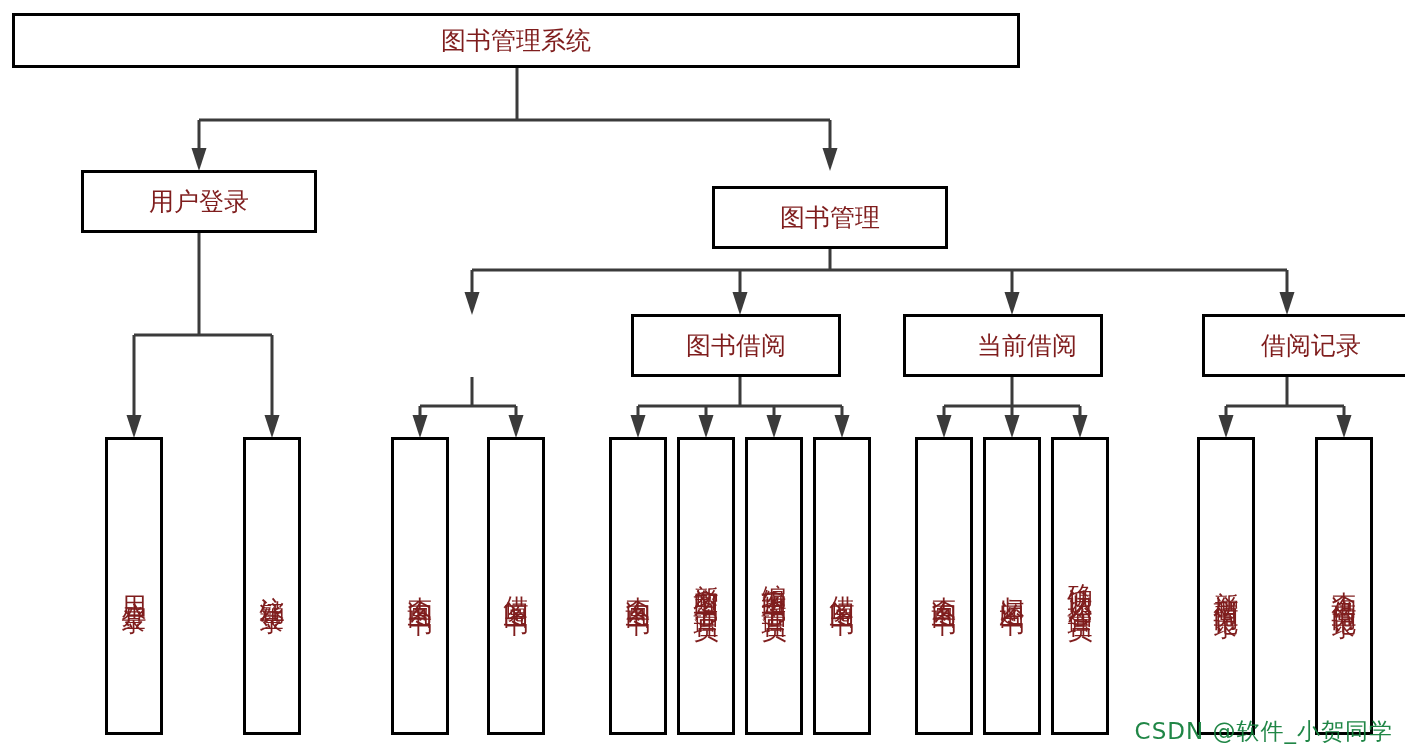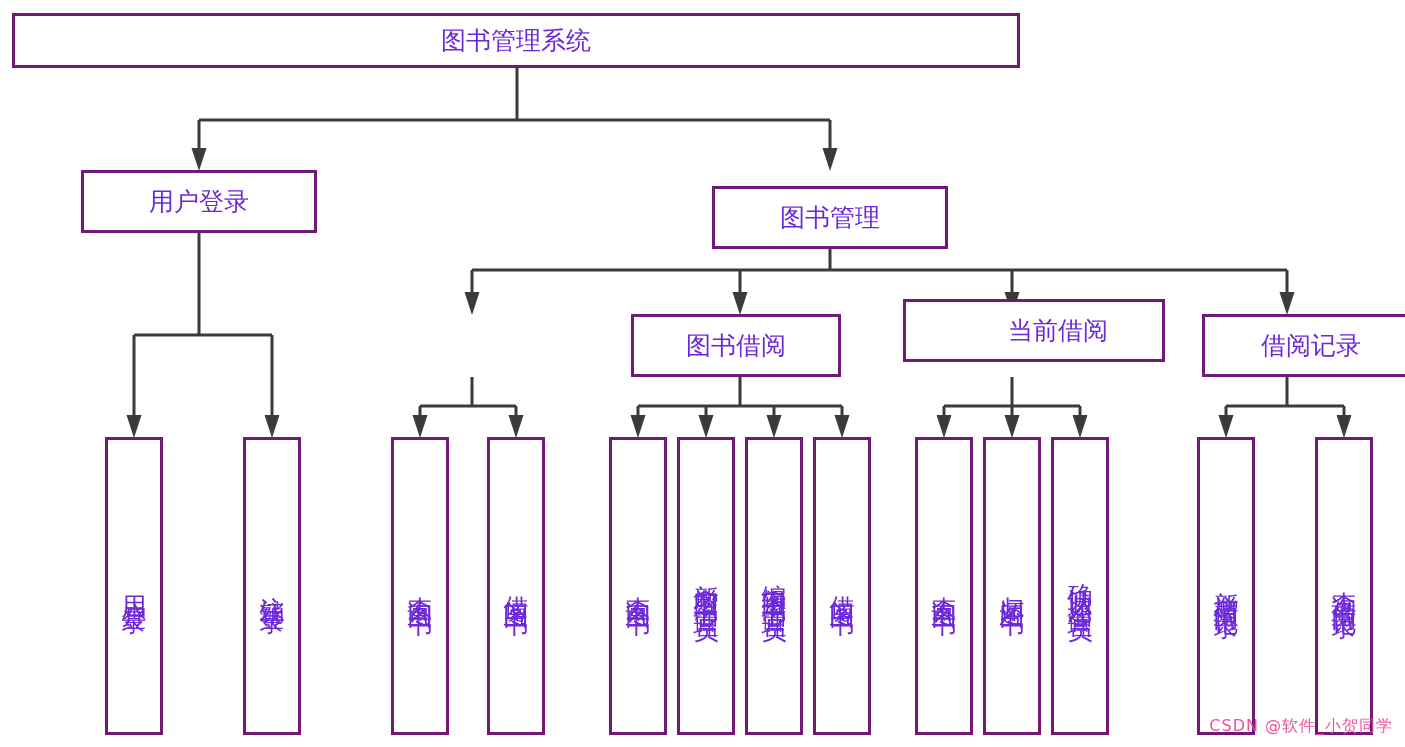--- a/index.html
+++ b/index.html
@@ -18,43 +18,43 @@
   .connectors {
     position: absolute;
     left: 0;
     top: 0;
     width: 1405px;
     height: 747px;
   }
   .box {
     position: absolute;
     box-sizing: border-box;
-    border: 3px solid #701a75;
+    border: 3px solid #000000;
     background: #ffffff;
     display: flex;
     align-items: center;
     justify-content: center;
     font-size: 25px;
-    color: #6d28d9;
+    color: #7f1d1d;
     white-space: nowrap;
   }
   .v {
     writing-mode: vertical-rl;
     text-orientation: mixed;
     letter-spacing: 5px;
     line-height: 1;
     white-space: normal;
   }
   .watermark {
     position: absolute;
     right: 12px;
     top: 716px;
-    font-size: 16px;
+    font-size: 23px;
     letter-spacing: 1px;
-    color: #ec4899;
+    color: #15803d;
     opacity: 0.95;
   }
 </style>
 </head>
 <body>
 
 <div class="canvas">
 
   <svg class="connectors" viewBox="0 0 1405 747" xmlns="http://www.w3.org/2000/svg">
     <defs>
@@ -89,21 +89,21 @@
       <use href="#ah" transform="translate(1344,438)"></use>
     </g>
   </svg>
 
   <div class="box" style="left:12px; top:13px; width:1008px; height:55px;">图书管理系统</div>
 
   <div class="box" style="left:81px; top:170px; width:236px; height:63px;">用户登录</div>
   <div class="box" style="left:712px; top:186px; width:236px; height:63px;">图书管理</div>
 
   <div class="box" style="left:631px; top:314px; width:210px; height:63px;text-align:center;">图书借阅</div>
-  <div class="box" style="left:903px; top:299px; width:262px; height:63px;padding-left:48px;">当前借阅</div>
+  <div class="box" style="left:903px; top:314px; width:200px; height:63px;padding-left:48px;">当前借阅</div>
   <div class="box" style="left:1178px; top:314px; width:218px; height:63px;margin-left:24px;">借阅记录</div>
 
   <div class="box v" style="left:105px; top:437px; width:58px; height:298px;">用户登录</div>
   <div class="box v" style="left:243px; top:437px; width:58px; height:298px;">注销登录</div>
 
   <div class="box v" style="left:391px; top:437px; width:58px; height:298px;">查询图书</div>
   <div class="box v" style="left:487px; top:437px; width:58px; height:298px;">借阅图书</div>
 
   <div class="box v" style="left:609px; top:437px; width:58px; height:298px;">查询图书</div>
   <div class="box v" style="left:677px; top:437px; width:58px; height:298px;">新增图书（管理员）</div>

